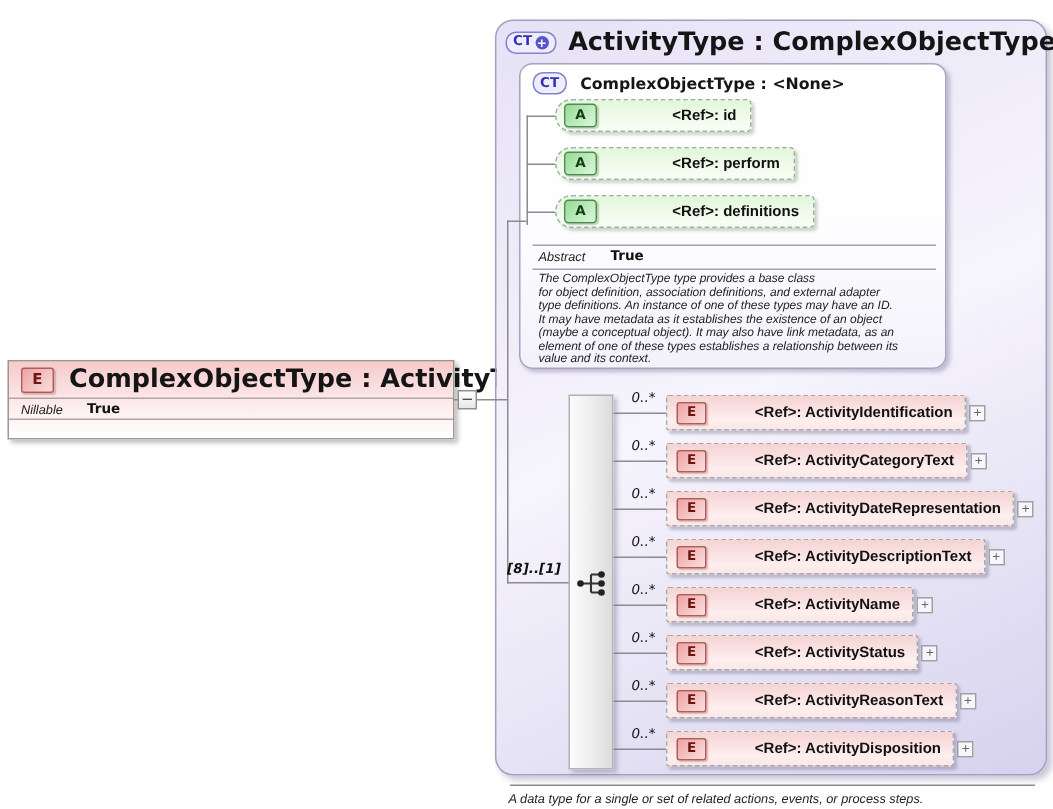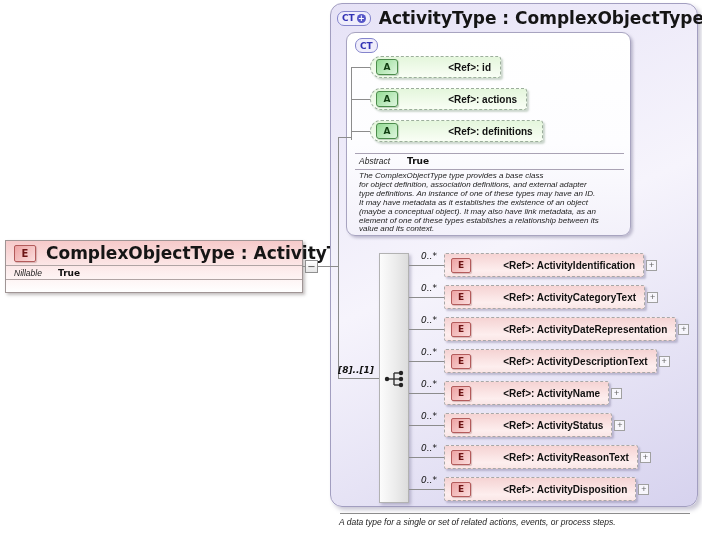--- a/index.html
+++ b/index.html
@@ -48,21 +48,21 @@
   }
   .lb-header{position:absolute;left:0;top:0;right:0;height:24px;display:flex;align-items:center;padding-left:8px;gap:10px;}
   .box-title{font-size:17px;font-weight:bold;color:#151515;white-space:nowrap;}
 
   .prop-label{font-family:"Liberation Sans",sans-serif;font-style:italic;font-size:8.5px;color:#222;}
   .prop-value{font-size:9px;font-weight:bold;color:#111;}
   .small-italic{font-family:"Liberation Sans",sans-serif;font-style:italic;font-size:8px;color:#222;white-space:nowrap;}
 
   
   .outer-box{
-    position:absolute;left:330px;top:3px;width:368px;height:504px;box-sizing:border-box;
+    position:absolute;left:330px;top:13px;width:368px;height:504px;box-sizing:border-box;
     border:1px solid #a29ec0;border-radius:12px;
     background:linear-gradient(155deg,#e6e2f6 0%,#f6f4fc 48%,#d6d2ee 100%);
     box-shadow:3px 3px 4px rgba(120,115,150,.4);
   }
   .outer-header{position:absolute;left:6px;top:4px;display:flex;align-items:center;gap:8px;}
 
   
   .inner-box{
     position:absolute;left:15px;top:28px;width:285px;height:204px;box-sizing:border-box;
     border:1px solid #a8a4c0;border-radius:9px;
@@ -145,36 +145,37 @@
       <span class="badge-ct">
           <span>CT</span>
           <span class="plus-circle">+</span>
         </span>
       <span class="box-title">ActivityType : ComplexObjectType</span>
     </div>
 
     <div class="inner-box">
       <div class="ib-header">
         <span class="badge-ct">CT</span>
+        <span class="inner-title">ComplexObjectType : &lt;None&gt;</span>
       </div>
 
       <div class="vline" style="left:4px;top:34px;height:73px;"></div>
       <div class="hline" style="left:4px;top:34px;width:20px;"></div>
       <div class="hline" style="left:4px;top:66px;width:20px;"></div>
       <div class="hline" style="left:4px;top:98px;width:20px;"></div>
 
       <div class="abox" style="left:23px;top:23px;">
         <span class="badge-a">A</span>
         <span class="ref-col">&lt;Ref&gt;</span>
         <span class="name-col">: id</span>
       </div>
       <div class="abox" style="left:23px;top:55px;">
         <span class="badge-a">A</span>
         <span class="ref-col">&lt;Ref&gt;</span>
-        <span class="name-col">: actions</span>
+        <span class="name-col">: perform</span>
       </div>
       <div class="abox" style="left:23px;top:87px;">
         <span class="badge-a">A</span>
         <span class="ref-col">&lt;Ref&gt;</span>
         <span class="name-col">: definitions</span>
       </div>
 
       <div class="sep" style="left:8px;top:120px;width:269px;"></div>
       <span class="prop-label" style="position:absolute;left:12px;top:123px;">Abstract</span>
       <span class="prop-value" style="position:absolute;left:60px;top:123px;">True</span>

